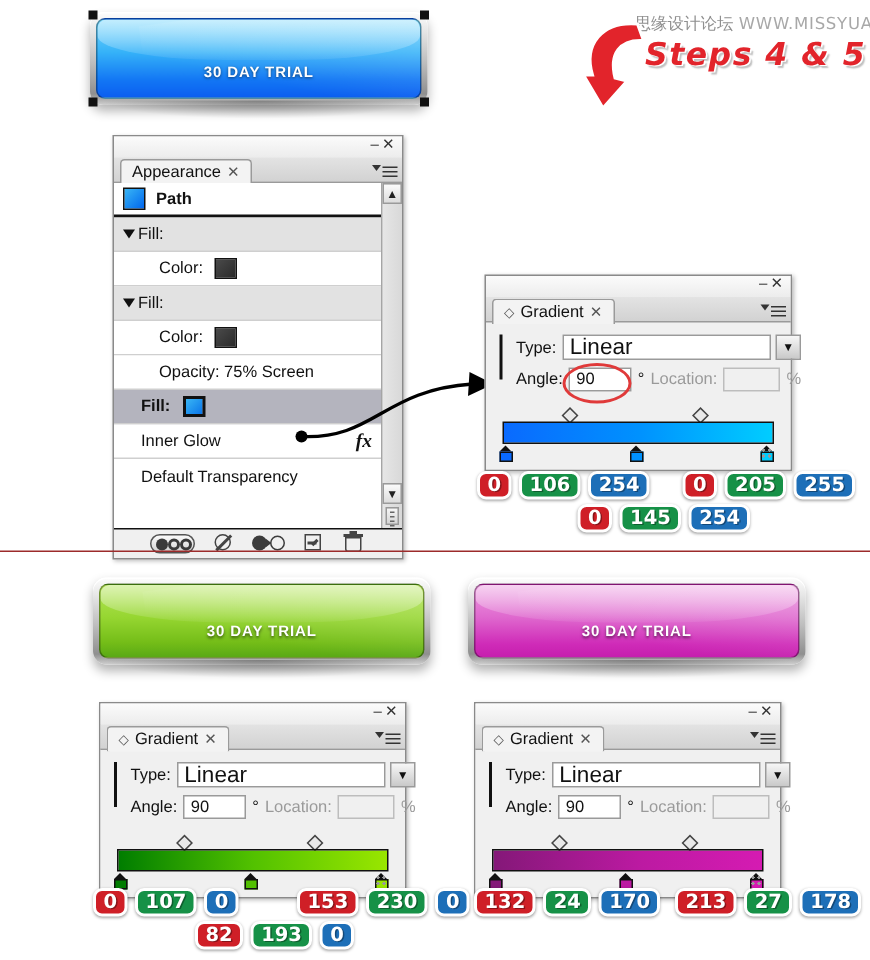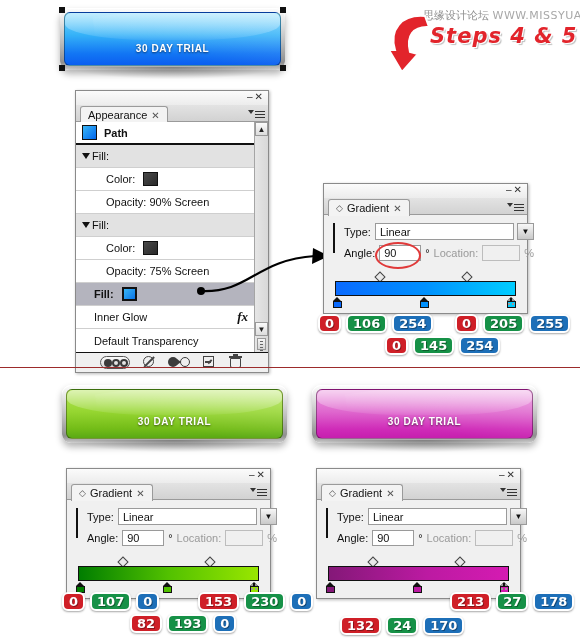--- a/index.html
+++ b/index.html
@@ -169,21 +169,21 @@
   .g-body { padding:8px 9px 6px 9px; background:#f0f0f0; }
   .g-top { display:flex; align-items:flex-start; gap:9px; }
   .g-preview { width:30px; height:30px; border:1px solid #111; }
   .g-fields { flex:1; }
   .g-line { display:flex; align-items:center; gap:4px; margin-bottom:5px; font-size:11px; }
   .g-line.second { margin-bottom:0; }
   .g-lbl { white-space:nowrap; }
   .g-lbl.dim { color:#9a9a9a; }
   .sel-box {
     flex:1; height:17px; background:#fff; border:1px solid #9a9a9a;
-    display:flex; align-items:center; padding-left:4px; font-size:11px;
+    display:flex; align-items:center; padding-left:4px; font-size:15px;
   }
   .sel-arrow {
     width:17px; height:17px; margin-left:-1px;
     background:linear-gradient(180deg,#f7f7f7,#c9c9c9);
     border:1px solid #9a9a9a; display:flex; align-items:center; justify-content:center;
     font-size:8px; color:#111;
   }
   .num-box {
     width:42px; height:16px; background:#fff; border:1px solid #9a9a9a;
     font-size:11px; padding-left:4px; line-height:14px; position:relative;
@@ -318,23 +318,20 @@
       </div>
 
 
       <div class="ap-row shade">
         <span class="tri-open"></span>
         <span>Fill:</span>
       </div>
       <div class="ap-row indent2">
         <span>Color:</span>
         <span class="sw-dark"></span>
-      </div>
-      <div class="ap-row indent2">
-        <span>Opacity: 90% Screen</span>
       </div>
 
       <div class="ap-row shade">
         <span class="tri-open"></span>
         <span>Fill:</span>
       </div>
       <div class="ap-row indent2">
         <span>Color:</span>
         <span class="sw-dark"></span>
       </div>
@@ -629,21 +626,21 @@
         </div>
       <div class="stop" style="right:2px;">
           <span class="house"></span>
           <span class="sq" style="background:#d51bb2;"></span>
         </div>
       <div class="g-resize"></div>
     </div>
   </div>
 </div>
 
-<div class="rgbset" style="left:316px; top:616px;margin-left:24px;">
+<div class="rgbset" style="left:316px; top:592px;">
   <span class="chip r">132</span>
   <span class="chip g">24</span>
   <span class="chip b">170</span>
 </div>
 <div class="rgbset" style="left:450px; top:592px;">
   <span class="chip r">213</span>
   <span class="chip g">27</span>
   <span class="chip b">178</span>
 </div>
 <div class="rgbset" style="left:386px; top:614px;margin-top:34px;">

